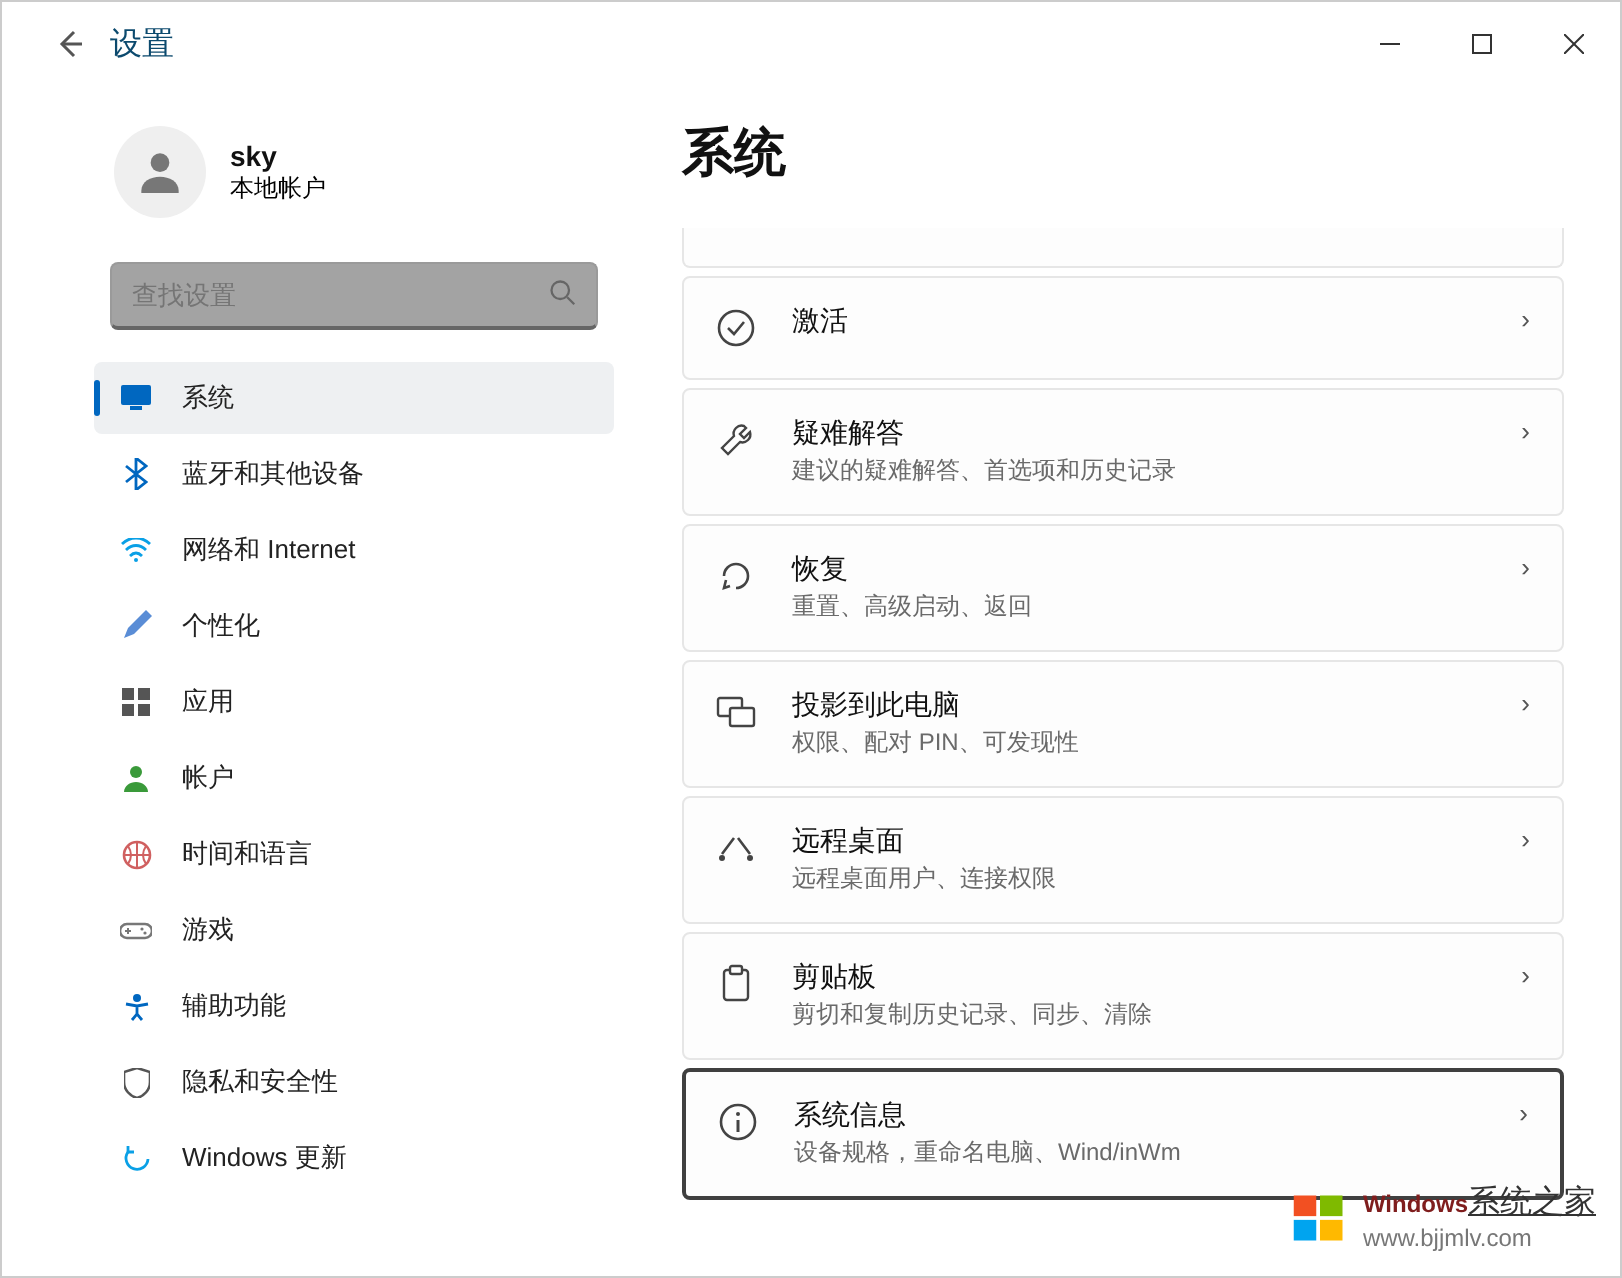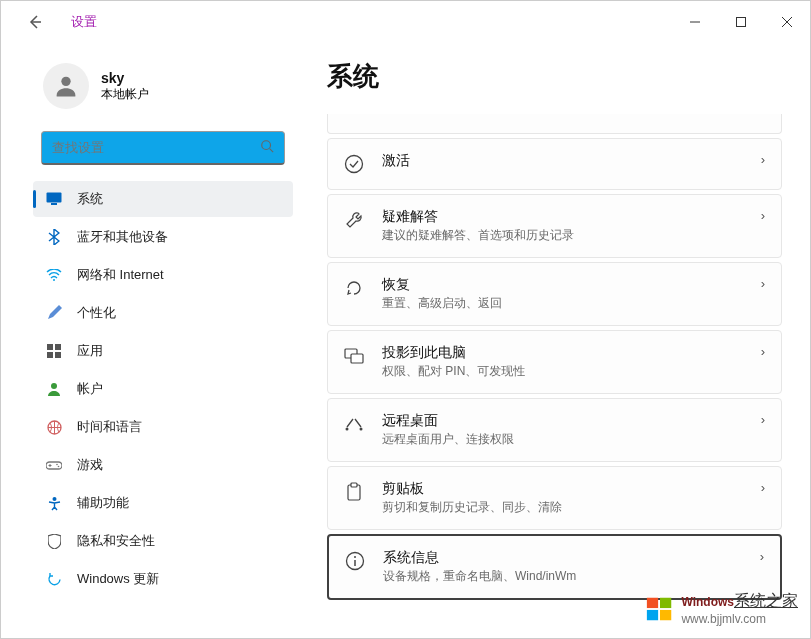--- a/index.html
+++ b/index.html
@@ -1,33 +1,33 @@
 <!DOCTYPE html>
 <html><head>
 <meta charset="utf-8">
 <style>
 * { margin: 0; padding: 0; box-sizing: border-box; font-family: "Segoe UI", "Microsoft YaHei", sans-serif; }
 body { width: 811px; height: 639px; background: #fff; overflow: hidden; position: relative; border: 1px solid #ccc; }
 
 .titlebar { height: 42px; display: flex; align-items: center; padding-left: 20px; }
 .titlebar .back { width: 28px; color: #555; font-size: 16px; display: inline-flex; align-items: center; justify-content: center; cursor: default; }
-.titlebar .title { font-size: 13px; color: #a21caf; margin-left: 22px; }
+.titlebar .title { font-size: 16px; color: #0c4a6e; margin-left: 6px; }
 .titlebar .winctl { margin-left: auto; display: flex; }
 .titlebar .winbtn { width: 46px; height: 42px; display: flex; align-items: center; justify-content: center; font-size: 12px; color: #444; cursor: default; }
 
 .container { display: flex; height: calc(100% - 42px); }
 
-.sidebar { width: 302px; padding: 14px 10px 0 32px; }
+.sidebar { width: 302px; padding: 14px 10px 0 32px; margin-left: 14px; }
 .profile { display: flex; align-items: center; gap: 12px; padding: 6px 8px 18px 10px; }
 .avatar { width: 46px; height: 46px; border-radius: 50%; background: #efefef; display: flex; align-items: center; justify-content: center; }
 .avatar svg { width: 28px; height: 28px; fill: #777; }
 .profile .name { font-size: 14px; font-weight: 600; color: #111; }
 .profile .sub { font-size: 12px; color: #000000; }
 
-.searchbox { margin: 4px 8px 16px 8px; height: 34px; border: 1px solid #9a9a9a; border-bottom: 2px solid #666; border-radius: 4px; display: flex; align-items: center; padding: 0 10px; background: #0ea5e9; }
+.searchbox { margin: 4px 8px 16px 8px; height: 34px; border: 1px solid #9a9a9a; border-bottom: 2px solid #666; border-radius: 4px; display: flex; align-items: center; padding: 0 10px; background: #a3a3a3; }
 .searchbox input { flex: 1; border: none; outline: none; font-size: 13px; background: transparent; color: #333; }
 .searchbox .sico { color: #666; font-size: 14px; }
 
 .nav { display: flex; flex-direction: column; gap: 2px; margin-top: 4px; }
 .nav-item { display: flex; align-items: center; height: 36px; padding-left: 12px; gap: 14px; border-radius: 4px; cursor: default; position: relative; }
 .nav-item.active { background: #eef0f2; }
 .nav-item.active::before { content: ""; position: absolute; left: 0; top: 9px; bottom: 9px; width: 3px; background: #0067c0; border-radius: 2px; }
 .nav-item .icon { width: 18px; height: 18px; display: flex; align-items: center; justify-content: center; font-size: 14px; }
 .nav-item .label { font-size: 13px; color: #222; }
 

